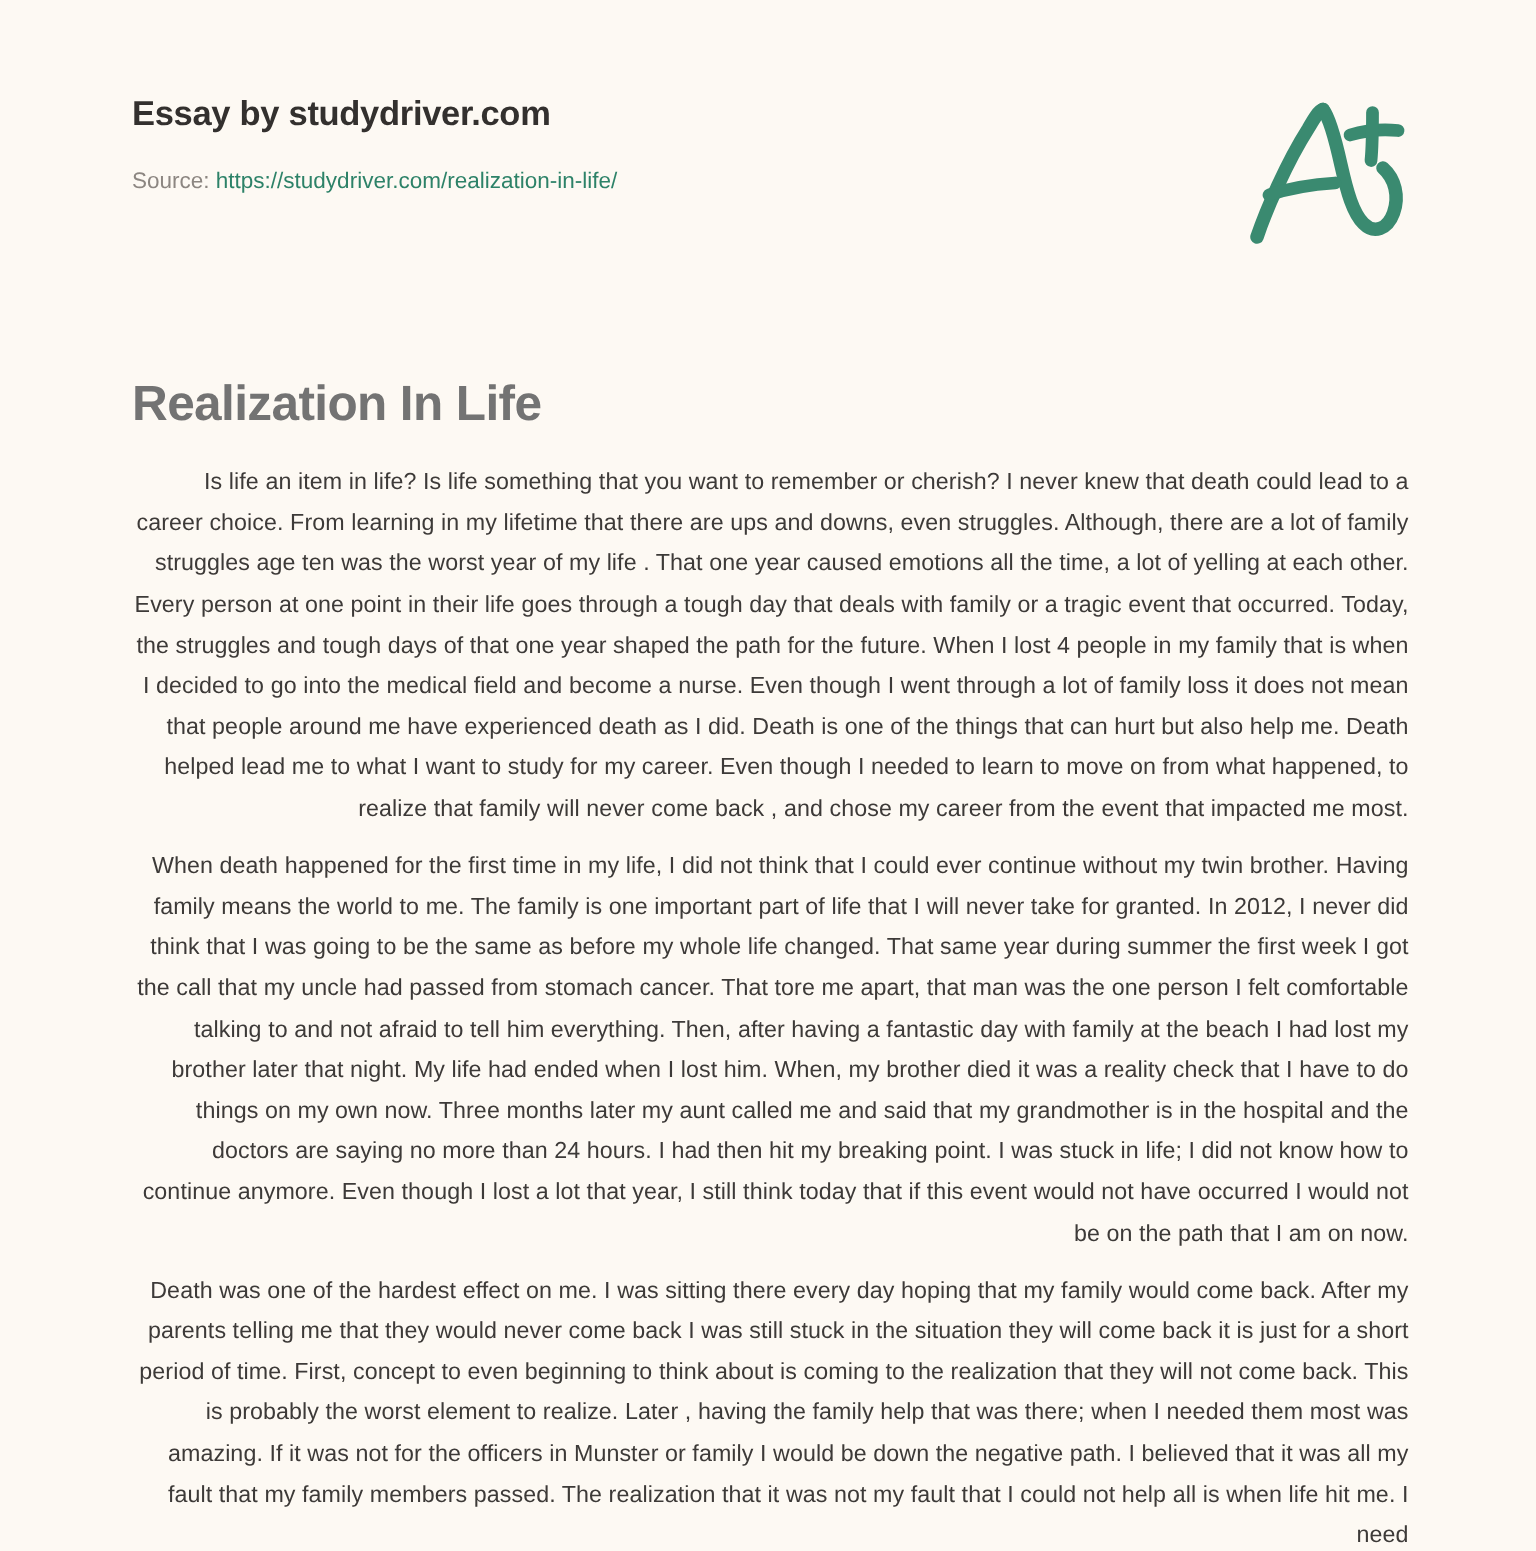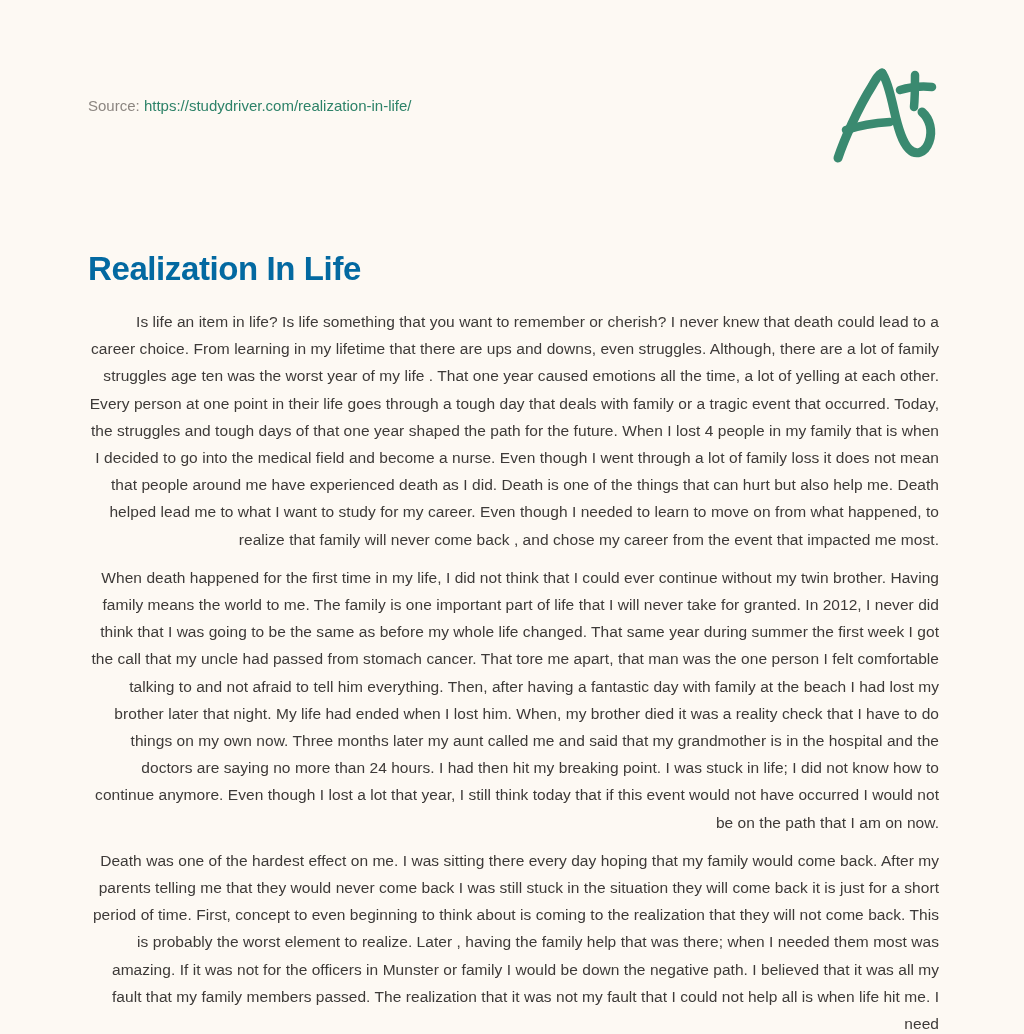--- a/index.html
+++ b/index.html
@@ -33,21 +33,21 @@
   }
   .essay-by {
     font-size: 23px;
     font-weight: bold;
     color: #33302e;
     letter-spacing: -0.2px;
     line-height: 1.2;
     margin: 0;
   }
   .source-line {
-    margin-top: 34px;
+    margin-top: 21px;
     font-size: 15px;
     line-height: 1.3;
     white-space: nowrap;
   }
   .source-label {
     color: #8c8681;
   }
   .source-url {
     color: #2d8268;
     text-decoration: none;
@@ -69,21 +69,21 @@
 
   
   .title {
     margin: 0;
     padding: 0 88px;
     position: absolute;
     top: 249px;
     left: 0;
     font-size: 33px;
     font-weight: bold;
-    color: #0369a1;
+    color: #737373;
     letter-spacing: -0.4px;
     line-height: 1.2;
   }
 
   
   .article {
     position: absolute;
     top: 308px;
     left: 88px;
     width: 851px;
@@ -99,20 +99,21 @@
   .article p:last-child {
     margin-bottom: 0;
   }
 </style>
 </head>
 <body>
 
 <div class="page">
 
   <div class="header">
+    <div class="essay-by">Essay by studydriver.com</div>
 
     <div class="source-line">
       <span class="source-label">Source:</span>
       <a class="source-url" href="#" title="https://studydriver.com/realization-in-life/">https://studydriver.com/realization-in-life/</a>
     </div>
 
     <div class="logo">
       <svg viewBox="0 0 122 104" xmlns="http://www.w3.org/2000/svg">
         <g fill="none" stroke="#3a8a70" stroke-linecap="round" stroke-linejoin="round">
 

